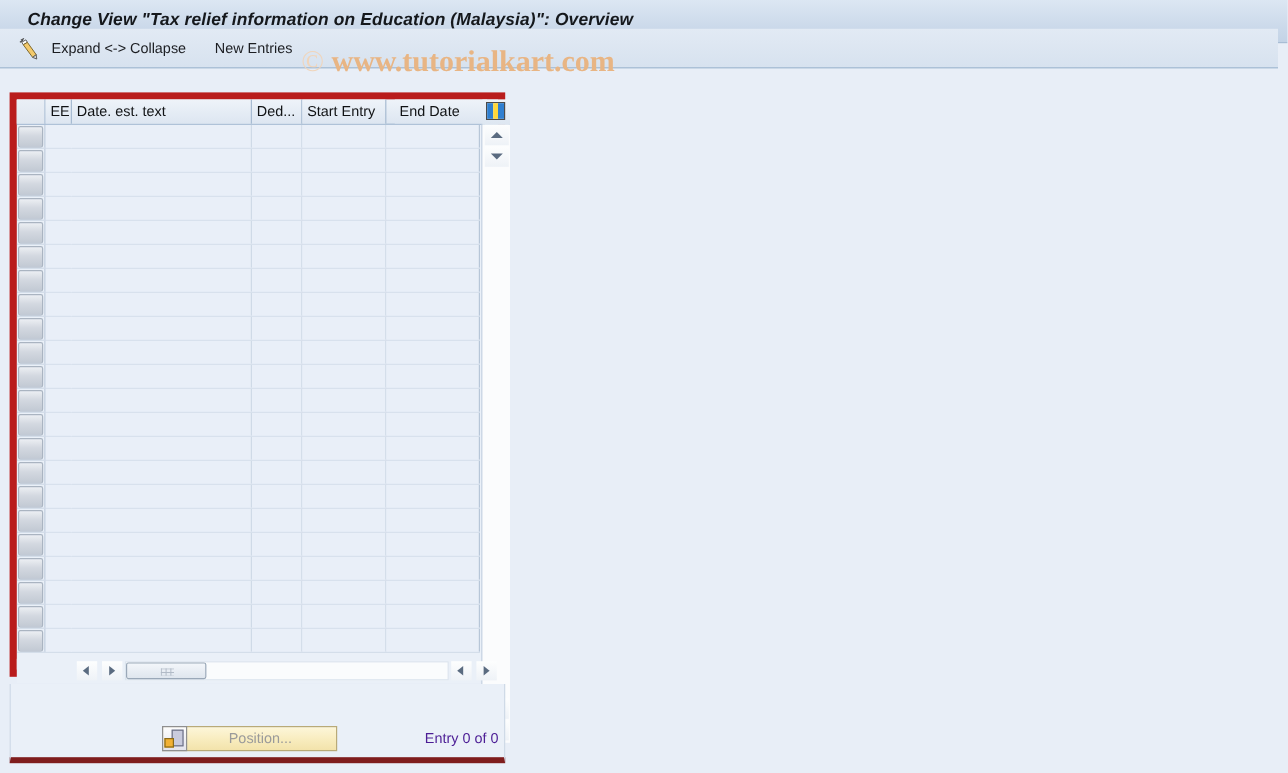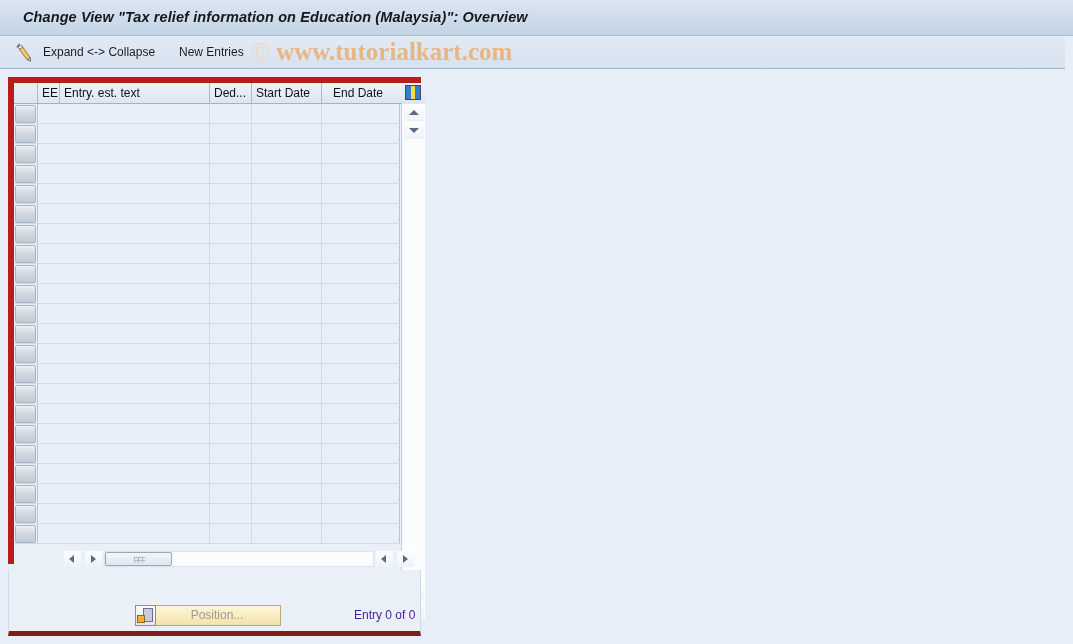--- a/index.html
+++ b/index.html
@@ -35,21 +35,21 @@
     font-weight: bold;
     font-style: italic;
     color: #15181c;
     white-space: nowrap;
     letter-spacing: 0.1px;
   }
 
   
   #toolbar {
     position: absolute;
-    left: 0; top: 36px;
+    left: 0; top: 24px;
     width: 1065px;
     height: 33px;
     background: linear-gradient(to bottom, #e2eaf4 0%, #d7e2ef 100%);
     border-bottom: 1px solid #9fb6d0;
     box-sizing: border-box;
   }
   .tb-icon-pencil {
     position: absolute;
     left: 15px;
     top: 7px;
@@ -400,23 +400,23 @@
 
 <div id="watermark">
   <span class="c-sym">©</span><span> www.tutorialkart.com</span>
 </div>
 
 <div id="table-panel">
 
   <div id="table-header">
     <div class="hd-corner"></div>
     <div class="hd-cell" id="hd-ee">EE</div>
-    <div class="hd-cell" id="hd-educ">Entry. est. text</div>
+    <div class="hd-cell" id="hd-educ">Date. est. text</div>
     <div class="hd-cell" id="hd-ded">Ded...</div>
-    <div class="hd-cell" id="hd-start">Start Date</div>
+    <div class="hd-cell" id="hd-start">Start Entry</div>
     <div class="hd-cell" id="hd-end">End Date</div>
 
     <div id="col-config-btn">
       <span class="cfg-inner">
         <i class="cfg-b1"></i>
           <i class="cfg-b2"></i>
           <i class="cfg-b3"></i>
       </span>
     </div>
   </div>

